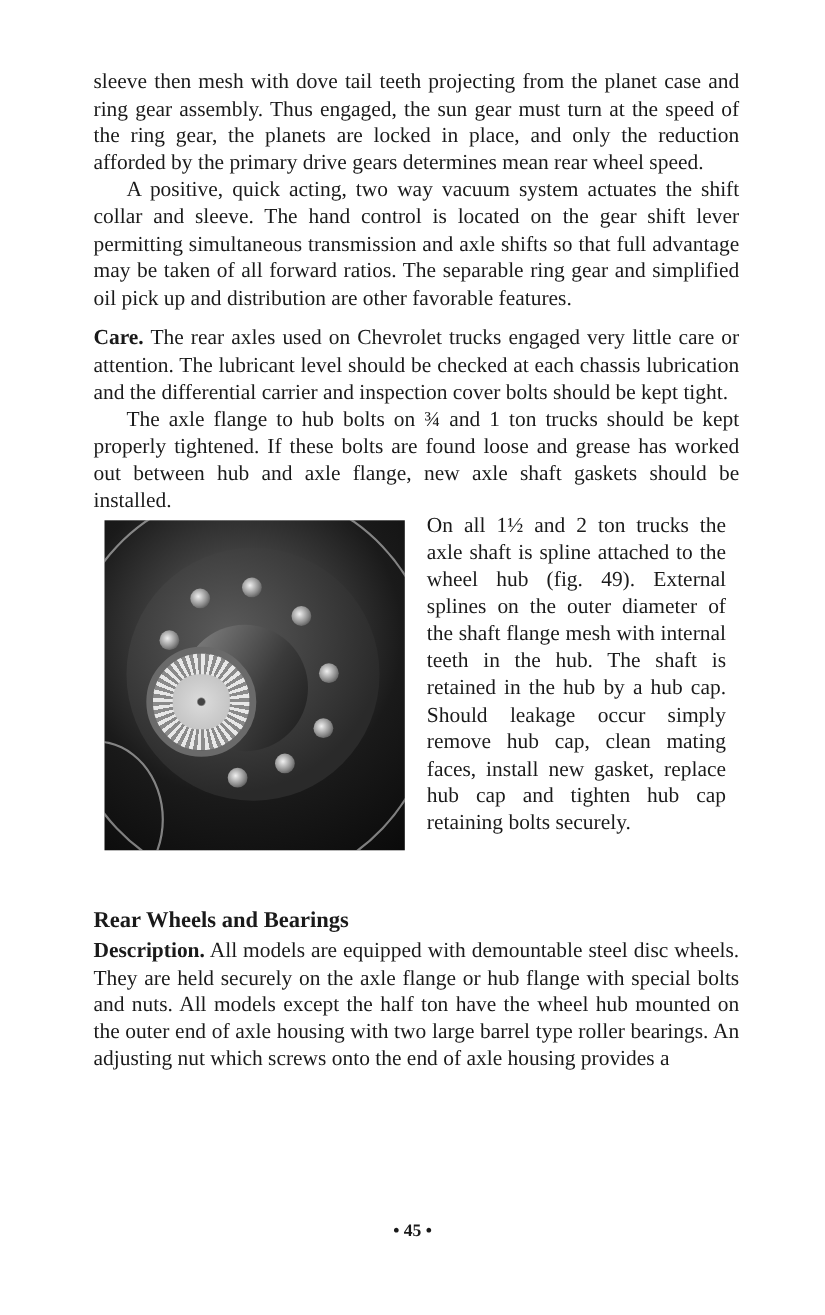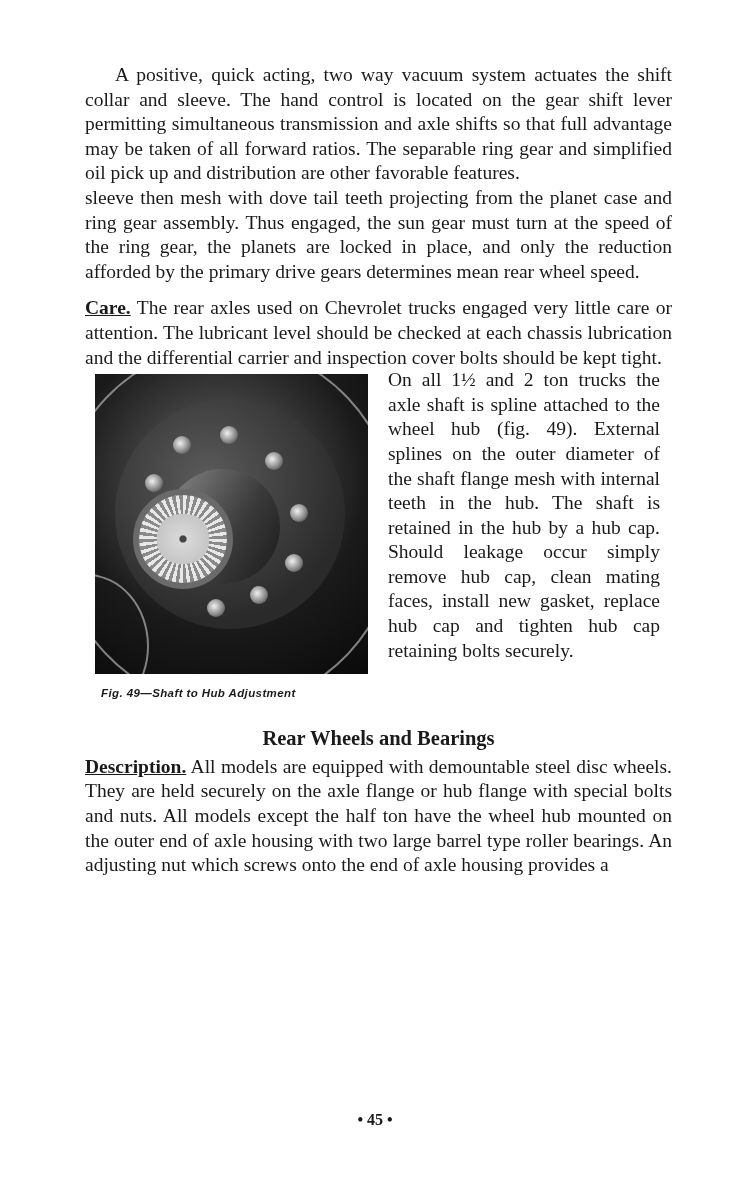--- a/index.html
+++ b/index.html
@@ -5,21 +5,21 @@
   html, body { margin: 0; padding: 0; background: #ffffff; }
   body { width: 750px; height: 1195px; position: relative; overflow: hidden; }
   .page {
     position: absolute; left: 85px; top: 63px; width: 587px;
     font-family: "Liberation Serif", "DejaVu Serif", serif;
     font-size: 19.5px; line-height: 24.6px; color: #1a1a1a;
   }
   .p { margin: 0; text-align: justify; text-align-last: left; }
   .indent { text-indent: 30px; }
   .gap { margin-top: 12px; }
-  .runin { font-weight: bold; text-decoration: underline; }
+  .runin { font-weight: bold; }
   .figure-row { position: relative; height: 348px; margin-top: 0; }
   .figure {
     position: absolute; left: 10px; top: 4px; width: 273px; height: 300px;
     background: radial-gradient(circle at 45% 35%, #6a6a6a 0%, #3a3a3a 35%, #1a1a1a 60%, #0a0a0a 100%);
     overflow: hidden;
   }
   .rim { position: absolute; border-radius: 50%; border: 2px solid rgba(220,220,220,0.55); }
   .disc { position: absolute; left: 20px; top: 25px; width: 230px; height: 230px; border-radius: 50%;
           background: radial-gradient(circle at 40% 35%, #5b5b5b, #2a2a2a 70%); }
   .drum { position: absolute; left: 70px; top: 95px; width: 115px; height: 115px; border-radius: 50%;
@@ -31,56 +31,56 @@
                background: radial-gradient(circle, #444 0 8%, #d8d8d8 12%, #bdbdbd 100%); }
   .bolt { position: absolute; width: 18px; height: 18px; border-radius: 50%;
           background: radial-gradient(circle at 40% 40%, #f0f0f0, #8a8a8a 55%, #2a2a2a); }
   .caption {
     position: absolute; left: 16px; top: 311px;
     font-family: "Liberation Sans", "DejaVu Sans", sans-serif;
     font-style: italic; font-weight: bold; font-size: 11.5px; letter-spacing: 0.4px; color: #1a1a1a;
   }
   .side-text { position: absolute; left: 303px; top: -2px; width: 272px; }
   .heading {
-    margin: 8px 0 4px 0; text-align: center; font-weight: bold; font-size: 20.5px;
+    margin: 8px 0 4px 0; text-align: left; font-weight: bold; font-size: 20.5px;
   }
   .pagenum {
     position: absolute; left: 0; width: 750px; top: 1111px; text-align: center;
     font-family: "Liberation Serif", "DejaVu Serif", serif; font-size: 16px; font-weight: bold; color: #1a1a1a;
   }
 </style>
 </head>
 <body>
 
 <div class="page">
 
+  <p class="p">sleeve then mesh with dove tail teeth projecting from the planet case and ring gear assembly. Thus engaged, the sun gear must turn at the speed of the ring gear, the planets are locked in place, and only the reduction afforded by the primary drive gears determines mean rear wheel speed.</p>
   <p class="p indent">A positive, quick acting, two way vacuum system actuates the shift collar and sleeve. The hand control is located on the gear shift lever permitting simultaneous transmission and axle shifts so that full advantage may be taken of all forward ratios. The separable ring gear and simplified oil pick up and distribution are other favorable features.</p>
-  <p class="p">sleeve then mesh with dove tail teeth projecting from the planet case and ring gear assembly. Thus engaged, the sun gear must turn at the speed of the ring gear, the planets are locked in place, and only the reduction afforded by the primary drive gears determines mean rear wheel speed.</p>
 
   <p class="p gap"><span class="runin">Care.</span><span> The rear axles used on Chevrolet trucks engaged very little care or attention. The lubricant level should be checked at each chassis lubrication and the differential carrier and inspection cover bolts should be kept tight.</span></p>
 
+  <p class="p indent">The axle flange to hub bolts on ¾ and 1 ton trucks should be kept properly tightened. If these bolts are found loose and grease has worked out between hub and axle flange, new axle shaft gaskets should be installed.</p>
 
   <div class="figure-row">
     <div class="figure" title="Photo of axle shaft flange splined into wheel hub with bolts around the hub">
       <div class="rim" style="left:-40px;top:-30px;width:340px;height:360px;"></div>
       <div class="rim" style="left:-70px;top:200px;width:120px;height:140px;"></div>
       <div class="disc"></div>
       <div class="drum"></div>
       <div class="gear"></div>
       <div class="hubcenter"></div>
       <div class="bolt" style="left:78px;top:62px;"></div>
       <div class="bolt" style="left:125px;top:52px;"></div>
       <div class="bolt" style="left:170px;top:78px;"></div>
       <div class="bolt" style="left:195px;top:130px;"></div>
       <div class="bolt" style="left:190px;top:180px;"></div>
       <div class="bolt" style="left:155px;top:212px;"></div>
       <div class="bolt" style="left:112px;top:225px;"></div>
       <div class="bolt" style="left:50px;top:100px;"></div>
     </div>
-    <div class="caption">Fig. 49—Shaft to Hub Adjustment</div>
 
     <p class="p side-text">On all 1½ and 2 ton trucks the axle shaft is spline attached to the wheel hub (fig. 49). External splines on the outer diameter of the shaft flange mesh with internal teeth in the hub. The shaft is retained in the hub by a hub cap. Should leakage occur simply remove hub cap, clean mating faces, install new gasket, replace hub cap and tighten hub cap retaining bolts securely.</p>
   </div>
 
   <div class="heading">Rear Wheels and Bearings</div>
 
   <p class="p"><span class="runin">Description.</span><span> All models are equipped with demountable steel disc wheels. They are held securely on the axle flange or hub flange with special bolts and nuts. All models except the half ton have the wheel hub mounted on the outer end of axle housing with two large barrel type roller bearings. An adjusting nut which screws onto the end of axle housing provides a</span></p>
 </div>
 
 <div class="pagenum">• 45 •</div>

